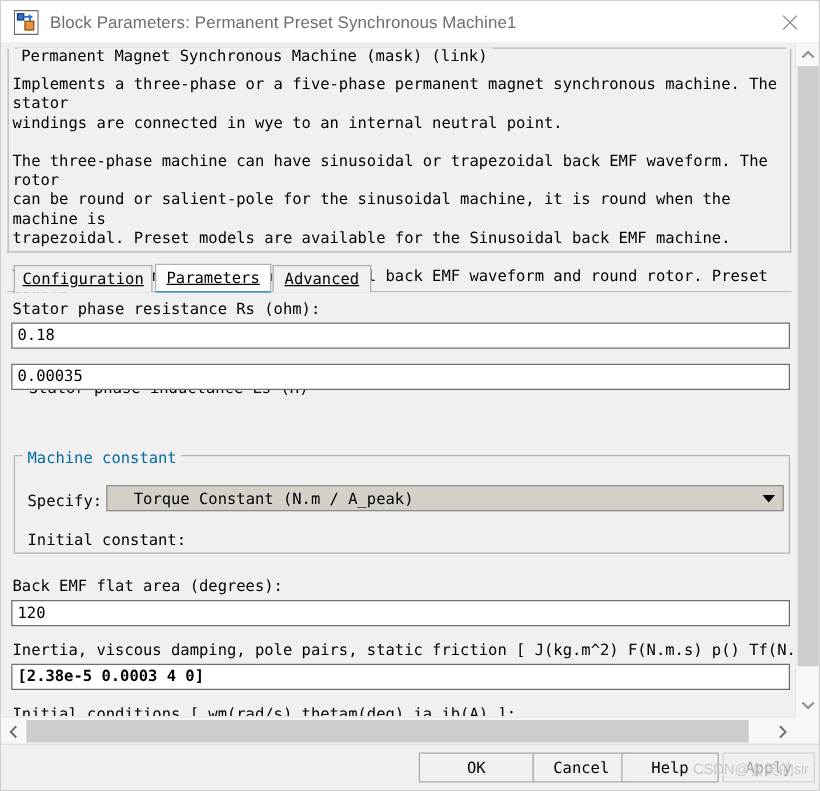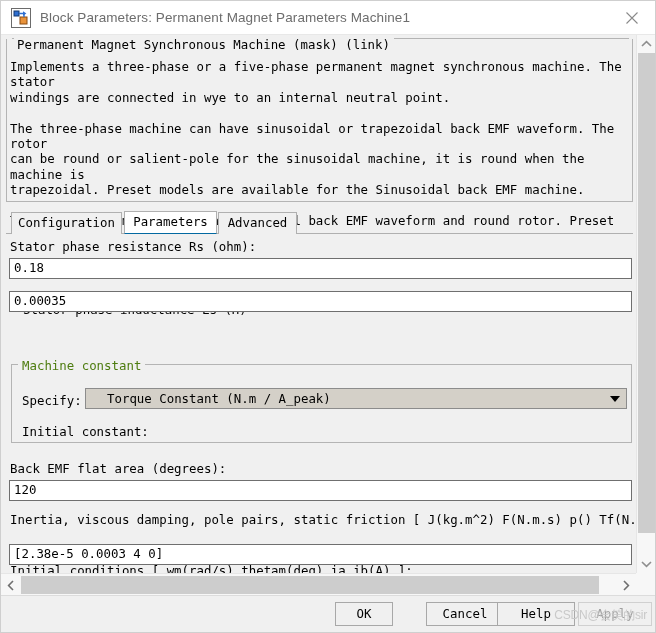--- a/index.html
+++ b/index.html
@@ -142,20 +142,21 @@
     border-bottom: none;
     background: #f0f0f0;
     font-size: 12.4px;
     color: #000;
     display: flex;
     align-items: center;
     justify-content: center;
     padding: 0 9px;
     cursor: default;
     line-height: 1;
+    text-decoration: underline;
   }
   .tab.selected {
     background: #ffffff;
     height: 23px;
     z-index: 3;
     border-bottom: 1px solid #0369a1;
   }
 
   .tabpage {
     position: absolute;
@@ -217,21 +218,21 @@
     right: -1px;
     top: -1px;
     border-top: 1px solid #b4b4b4;
     height: 1px;
   }
   .mc-title {
     position: absolute;
     left: 9px;
     top: -7px;
     font-size: 12.4px;
-    color: #4d7c0f;
+    color: #0369a1;
     background: #f0f0f0;
     padding: 0 4px;
     line-height: 14px;
     white-space: nowrap;
   }
 
   .dropdown {
     position: absolute;
     background: #d4d0c8;
     border: 1px solid #8c8c8c;
@@ -379,21 +380,21 @@
   <div class="titlebar">
     <div class="title-icon">
       <svg width="20" height="20" viewBox="0 0 20 20">
         <rect x="0.5" y="0.5" width="19" height="19" fill="#ffffff" stroke="#6b6b6b"></rect>
         <rect x="9" y="9" width="7" height="7" fill="#e8923a" stroke="#8a4b10"></rect>
         <rect x="3" y="3" width="5" height="5" fill="#2f6fd0" stroke="#14386e"></rect>
         <path d="M8 5.5 L13 5.5 L13 9" stroke="#2f6fd0" fill="none" stroke-width="1.4"></path>
         <path d="M12 3.2 L15.4 5.5 L12 7.8 Z" fill="#2f6fd0"></path>
       </svg>
     </div>
-    <div class="title-text">Block Parameters: Permanent Magnet Parameters Machine1</div>
+    <div class="title-text">Block Parameters: Permanent Preset Synchronous Machine1</div>
     <div class="close-btn">
       <svg width="14" height="14" viewBox="0 0 14 14">
         <path d="M1.5 1.5 L12.5 12.5 M12.5 1.5 L1.5 12.5" stroke="#8a8a8a" stroke-width="1.1" fill="none"></path>
       </svg>
     </div>
   </div>
 
   <div class="content-area">
 
     <div class="inner">
@@ -443,21 +444,21 @@
           <span>Torque Constant (N.m / A_peak)</span>
           <span class="dd-arrow"></span>
         </div>
 
         <div class="field-label" style="left:16px; top:191px;">Initial constant:</div>
 
         <div class="field-label" style="left:4px; top:228px;">Back EMF flat area (degrees):</div>
         <div class="field-input" style="left:3px; top:246px; right:1px;">120</div>
 
         <div class="field-label" style="left:4px; top:279px;">Inertia, viscous damping, pole pairs, static friction [ J(kg.m^2)  F(N.m.s)  p()  Tf(N.m)]</div>
-        <div class="field-input" style="left:3px; top:310px; right:1px;">[2.38e-5 0.0003 4 0]</div>
+        <div class="field-input" style="left:3px; top:297px; right:1px;font-weight:bold;">[2.38e-5 0.0003 4 0]</div>
 
         <div class="field-label" style="left:4px; top:330px;">Initial conditions  [ wm(rad/s)  thetam(deg)  ia,ib(A) ]:</div>
 
       </div>
     </div>
 
     <div class="vscroll">
       <div class="arrow-up">
         <svg width="11" height="8" viewBox="0 0 11 8">
           <path d="M1 6 L5.5 1.6 L10 6" stroke="#8f8f8f" stroke-width="1.6" fill="none"></path>
@@ -482,20 +483,20 @@
         <svg width="8" height="11" viewBox="0 0 8 11">
           <path d="M2 1 L6.4 5.5 L2 10" stroke="#6f6f6f" stroke-width="1.6" fill="none"></path>
         </svg>
       </div>
     </div>
 
     <div class="corner-box"></div>
   </div>
 
   <div class="buttonbar">
-    <div class="btn" style="left:334px; width:58px;">OK</div>
+    <div class="btn" style="left:334px; width:92px;">OK</div>
     <div class="btn" style="left:425px; width:78px;">Cancel</div>
     <div class="btn" style="left:496px; width:78px;">Help</div>
     <div class="btn disabled" style="left:577px; width:74px;">Apply</div>
     <div class="watermark">CSDN@会笑的sir</div>
   </div>
 
 </div>
 
 </body></html>

